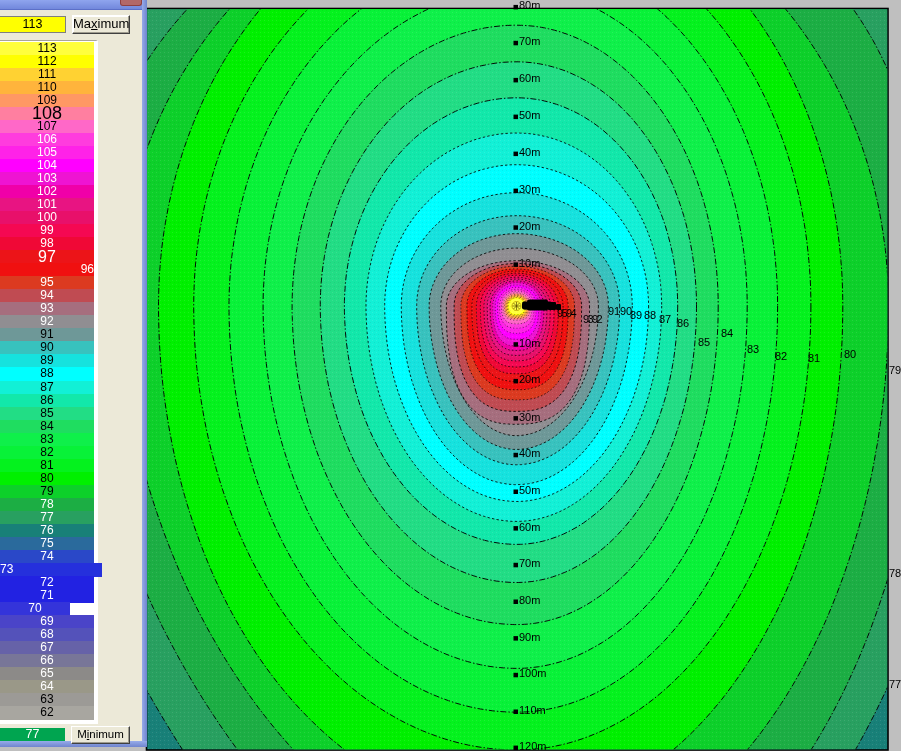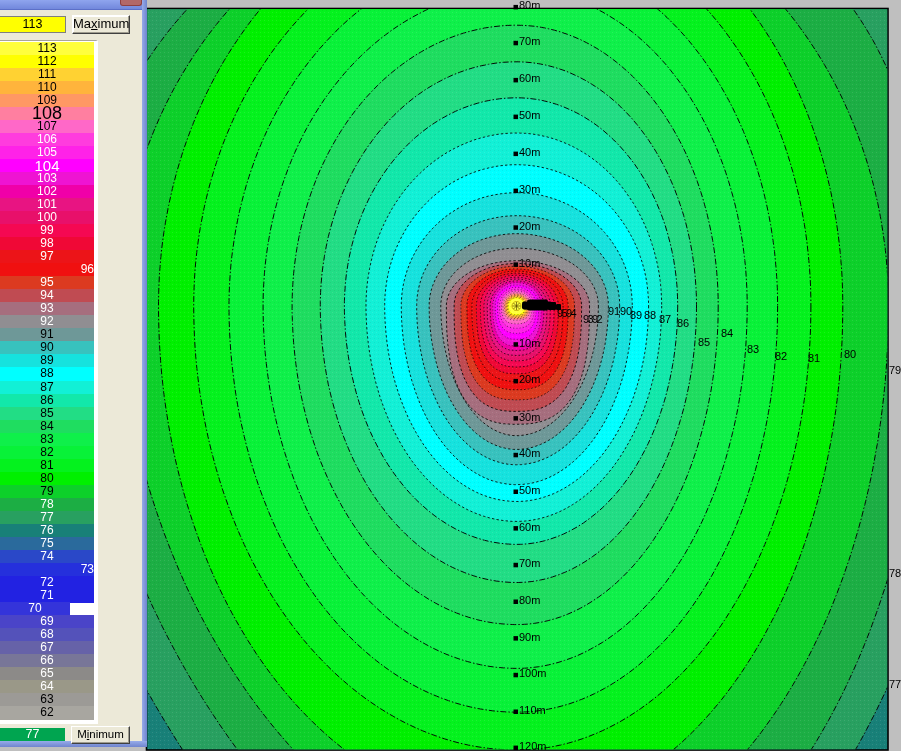--- a/index.html
+++ b/index.html
@@ -177,28 +177,28 @@
  <div style="position:absolute;left:0;top:40px;width:96px;height:681px;background:#FFF;border-right:2px solid #FFF;border-bottom:2px solid #FFF;border-top:1px solid #A9A598"></div>
 <div style="position:absolute;left:0;top:41.50px;width:94px;height:13.64px;background:#FFFF3C;color:#000;font-size:12px;line-height:13.04px;text-align:center">113</div>
 <div style="position:absolute;left:0;top:54.54px;width:94px;height:13.64px;background:#FFFF00;color:#000;font-size:12px;line-height:13.04px;text-align:center">112</div>
 <div style="position:absolute;left:0;top:67.58px;width:94px;height:13.64px;background:#FFD232;color:#000;font-size:12px;line-height:13.04px;text-align:center">111</div>
 <div style="position:absolute;left:0;top:80.62px;width:94px;height:29px;background:#FFB43C;color:#000;font-size:12px;line-height:13.04px;text-align:center">110</div>
 <div style="position:absolute;left:0;top:93.65px;width:94px;height:13.64px;background:#FF9864;color:#000;font-size:12px;line-height:13.04px;text-align:center">109</div>
 <div style="position:absolute;left:0;top:106.69px;width:94px;height:13.64px;background:#FF7FA0;color:#000;font-size:18px;line-height:13.04px;text-align:center">108</div>
 <div style="position:absolute;left:0;top:119.73px;width:94px;height:13.64px;background:#FF68C8;color:#000;font-size:12px;line-height:13.04px;text-align:center">107</div>
 <div style="position:absolute;left:0;top:132.77px;width:94px;height:13.64px;background:#FF3CDE;color:#FFF;font-size:12px;line-height:13.04px;text-align:center">106</div>
 <div style="position:absolute;left:0;top:145.81px;width:94px;height:13.64px;background:#FF22E8;color:#FFF;font-size:12px;line-height:13.04px;text-align:center">105</div>
-<div style="position:absolute;left:0;top:158.85px;width:94px;height:13.64px;background:#FF00FF;color:#FFF;font-size:15px;line-height:13.04px;text-align:center">104</div>
+<div style="position:absolute;left:0;top:158.85px;width:94px;height:13.64px;background:#FF00FF;color:#FFF;font-size:12px;line-height:13.04px;text-align:center">104</div>
 <div style="position:absolute;left:0;top:171.88px;width:94px;height:13.64px;background:#EE14D2;color:#FFF;font-size:12px;line-height:13.04px;text-align:center">103</div>
 <div style="position:absolute;left:0;top:184.92px;width:94px;height:13.64px;background:#F000A8;color:#FFF;font-size:12px;line-height:13.04px;text-align:center">102</div>
 <div style="position:absolute;left:0;top:197.96px;width:94px;height:13.64px;background:#E81482;color:#FFF;font-size:12px;line-height:13.04px;text-align:center">101</div>
 <div style="position:absolute;left:0;top:211.00px;width:94px;height:13.64px;background:#E8106A;color:#FFF;font-size:12px;line-height:13.04px;text-align:center">100</div>
 <div style="position:absolute;left:0;top:224.04px;width:94px;height:13.64px;background:#F50852;color:#FFF;font-size:12px;line-height:13.04px;text-align:center">99</div>
 <div style="position:absolute;left:0;top:237.08px;width:94px;height:13.64px;background:#F00836;color:#FFF;font-size:12px;line-height:13.04px;text-align:center">98</div>
-<div style="position:absolute;left:0;top:250.12px;width:94px;height:13.64px;background:#EC1418;color:#FFF;font-size:12px;line-height:13.04px;text-align:center">97</div>
+<div style="position:absolute;left:0;top:250.12px;width:94px;height:13.64px;background:#EC1418;color:#FFF;font-size:16px;line-height:13.04px;text-align:center">97</div>
 <div style="position:absolute;left:0;top:263.15px;width:94px;height:13.64px;background:#F01010;color:#FFF;font-size:12px;line-height:13.04px;text-align:right">96</div>
 <div style="position:absolute;left:0;top:276.19px;width:94px;height:13.64px;background:#DC3A20;color:#FFF;font-size:12px;line-height:13.04px;text-align:center">95</div>
 <div style="position:absolute;left:0;top:289.23px;width:94px;height:13.64px;background:#C04B52;color:#FFF;font-size:12px;line-height:13.04px;text-align:center">94</div>
 <div style="position:absolute;left:0;top:302.27px;width:94px;height:13.64px;background:#A66E7E;color:#FFF;font-size:12px;line-height:13.04px;text-align:center">93</div>
 <div style="position:absolute;left:0;top:315.31px;width:94px;height:13.64px;background:#908E92;color:#FFF;font-size:12px;line-height:13.04px;text-align:center">92</div>
 <div style="position:absolute;left:0;top:328.35px;width:94px;height:13.64px;background:#6E9898;color:#000;font-size:12px;line-height:13.04px;text-align:center">91</div>
 <div style="position:absolute;left:0;top:341.38px;width:94px;height:13.64px;background:#38C2BE;color:#000;font-size:12px;line-height:13.04px;text-align:center">90</div>
 <div style="position:absolute;left:0;top:354.42px;width:94px;height:13.64px;background:#16E2DE;color:#000;font-size:12px;line-height:13.04px;text-align:center">89</div>
 <div style="position:absolute;left:0;top:367.46px;width:94px;height:13.64px;background:#00FFFF;color:#000;font-size:12px;line-height:13.04px;text-align:center">88</div>
 <div style="position:absolute;left:0;top:380.50px;width:94px;height:13.64px;background:#12F0D6;color:#000;font-size:12px;line-height:13.04px;text-align:center">87</div>
@@ -208,21 +208,21 @@
 <div style="position:absolute;left:0;top:432.65px;width:94px;height:13.64px;background:#0FF04A;color:#000;font-size:12px;line-height:13.04px;text-align:center">83</div>
 <div style="position:absolute;left:0;top:445.69px;width:94px;height:13.64px;background:#08F238;color:#000;font-size:12px;line-height:13.04px;text-align:center">82</div>
 <div style="position:absolute;left:0;top:458.73px;width:94px;height:13.64px;background:#04F21E;color:#000;font-size:12px;line-height:13.04px;text-align:center">81</div>
 <div style="position:absolute;left:0;top:471.77px;width:94px;height:13.64px;background:#00F000;color:#000;font-size:12px;line-height:13.04px;text-align:center">80</div>
 <div style="position:absolute;left:0;top:484.81px;width:94px;height:13.64px;background:#0DD02A;color:#000;font-size:12px;line-height:13.04px;text-align:center">79</div>
 <div style="position:absolute;left:0;top:497.85px;width:94px;height:13.64px;background:#1CAE44;color:#FFF;font-size:12px;line-height:13.04px;text-align:center">78</div>
 <div style="position:absolute;left:0;top:510.88px;width:94px;height:13.64px;background:#28A060;color:#FFF;font-size:12px;line-height:13.04px;text-align:center">77</div>
 <div style="position:absolute;left:0;top:523.92px;width:94px;height:13.64px;background:#188078;color:#FFF;font-size:12px;line-height:13.04px;text-align:center">76</div>
 <div style="position:absolute;left:0;top:536.96px;width:94px;height:13.64px;background:#2A6A9C;color:#FFF;font-size:12px;line-height:13.04px;text-align:center">75</div>
 <div style="position:absolute;left:0;top:550.00px;width:94px;height:13.64px;background:#2A48C8;color:#FFF;font-size:12px;line-height:13.04px;text-align:center">74</div>
-<div style="position:absolute;left:0;top:563.04px;width:94px;height:13.64px;background:#2530DC;color:#FFF;font-size:12px;line-height:13.04px;text-align:right">73</div>
+<div style="position:absolute;left:0;top:563.04px;width:102px;height:13.64px;background:#2530DC;color:#FFF;font-size:12px;line-height:13.04px;text-align:left">73</div>
 <div style="position:absolute;left:0;top:576.08px;width:94px;height:13.64px;background:#2222E2;color:#FFF;font-size:12px;line-height:13.04px;text-align:center">72</div>
 <div style="position:absolute;left:0;top:589.12px;width:94px;height:13.64px;background:#2222E2;color:#FFF;font-size:12px;line-height:13.04px;text-align:center">71</div>
 <div style="position:absolute;left:0;top:602.15px;width:70px;height:13.64px;background:#3434DA;color:#FFF;font-size:12px;line-height:13.04px;text-align:center">70</div>
 <div style="position:absolute;left:0;top:615.19px;width:94px;height:13.64px;background:#4A44C8;color:#FFF;font-size:12px;line-height:13.04px;text-align:center">69</div>
 <div style="position:absolute;left:0;top:628.23px;width:94px;height:13.64px;background:#5452BA;color:#FFF;font-size:12px;line-height:13.04px;text-align:center">68</div>
 <div style="position:absolute;left:0;top:641.27px;width:94px;height:13.64px;background:#6662A8;color:#FFF;font-size:12px;line-height:13.04px;text-align:center">67</div>
 <div style="position:absolute;left:0;top:654.31px;width:94px;height:13.64px;background:#787698;color:#FFF;font-size:12px;line-height:13.04px;text-align:center">66</div>
 <div style="position:absolute;left:0;top:667.35px;width:94px;height:13.64px;background:#8C8A88;color:#FFF;font-size:12px;line-height:13.04px;text-align:center">65</div>
 <div style="position:absolute;left:0;top:680.38px;width:94px;height:13.64px;background:#9A9888;color:#FFF;font-size:12px;line-height:13.04px;text-align:center">64</div>
 <div style="position:absolute;left:0;top:693.42px;width:94px;height:13.64px;background:#9C9A96;color:#000;font-size:12px;line-height:13.04px;text-align:center">63</div>

